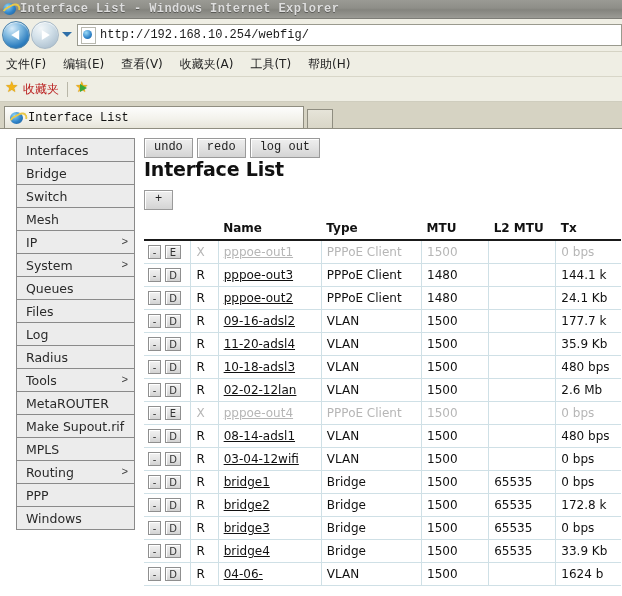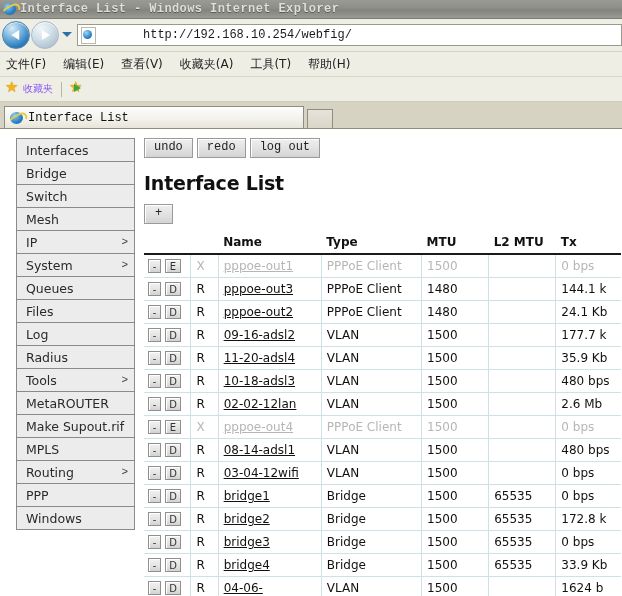--- a/index.html
+++ b/index.html
@@ -80,21 +80,20 @@
   .navdrop i{
     position:absolute;left:2px;top:10px;width:0;height:0;
     border-left:5px solid transparent;border-right:5px solid transparent;
     border-top:5px solid #2f6fa8;
   }
   .urlbox{
     flex:1 1 auto;height:20px;background:#ffffff;
     border:1px solid #9a9a8e;
     display:flex;align-items:center;
     margin-right:0px;
-    gap:43px;
   }
   .urlbox .favico{
     width:13px;height:15px;flex:0 0 13px;margin:0 4px 0 3px;position:relative;
     background:#ffffff;border:1px solid #b9b9b0;
   }
   .urlbox .favico:after{
     content:"";position:absolute;left:1px;top:2px;width:9px;height:9px;
     border-radius:50%;
     background:radial-gradient(circle at 35% 30%,#9ad9f7 0%,#2f83c8 60%,#1b5c96 100%);
   }
@@ -122,21 +121,21 @@
     padding-left:5px;
   }
   .star{
     width:14px;height:14px;flex:0 0 14px;margin-right:4px;position:relative;
   }
   .star:before{
     content:"\2605";position:absolute;left:0;top:-3px;
     font-size:15px;line-height:15px;color:#f2b41c;
     text-shadow:0 0 1px #b4830a;
   }
-  .favbar .lbl{font-size:10px;color:#8b5cf6;font-family:"DejaVu Sans", sans-serif;margin-right:8px;}
+  .favbar .lbl{font-size:12px;color:#b91c1c;font-family:"DejaVu Sans", sans-serif;margin-right:8px;}
   .favsep{width:1px;height:15px;background:#b9b7a8;margin:0 7px 0 0;}
   .star.green:before{color:#f2b41c;}
   .greenarrow{
     position:absolute;left:5px;top:2px;width:0;height:0;
     border-top:4px solid transparent;border-bottom:4px solid transparent;
     border-left:7px solid #3aa83a;
   }
   
   .tabstrip{
     height:26px;background:#d6d3c3;
@@ -198,21 +197,21 @@
     font-size:12.5px;color:#2a2a2a;
     font-family:"DejaVu Sans", sans-serif;
     justify-content:space-between;
   }
   .menu .item .chev{font-size:11px;color:#3a3a3a;font-family:"Liberation Mono", monospace;}
   
   .content{
     flex:1 1 auto;padding:9px 0 0 7px;box-sizing:border-box;
     overflow:hidden;
   }
-  .toolbar{display:flex;gap:4px;margin-bottom:14px;}
+  .toolbar{display:flex;gap:4px;}
   .btn{
     background:linear-gradient(to bottom,#efefef 0%,#e2e2e2 50%,#d4d4d4 100%);
     border:1px solid #9a9a9a;
     box-shadow:inset 1px 1px 0 #ffffff;
     font-family:"Liberation Mono", monospace;
     font-size:12px;color:#222;
     padding:2px 9px 3px 9px;
     line-height:13px;
   }
   h1.title{

